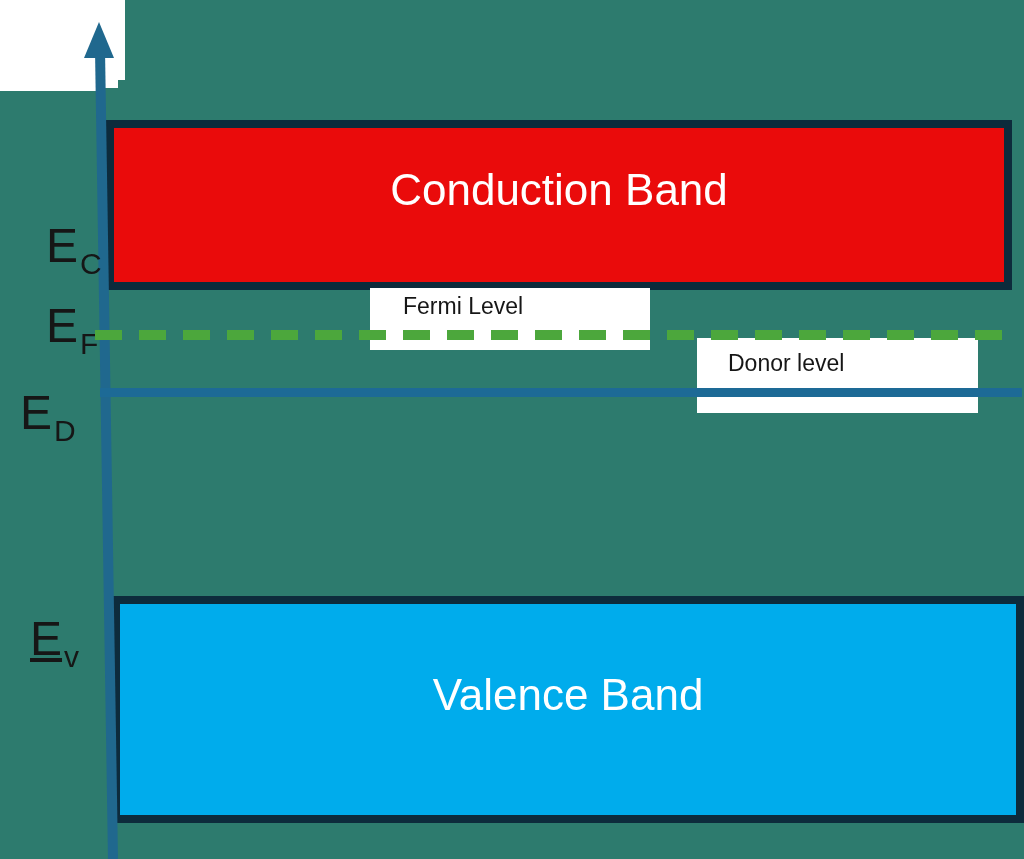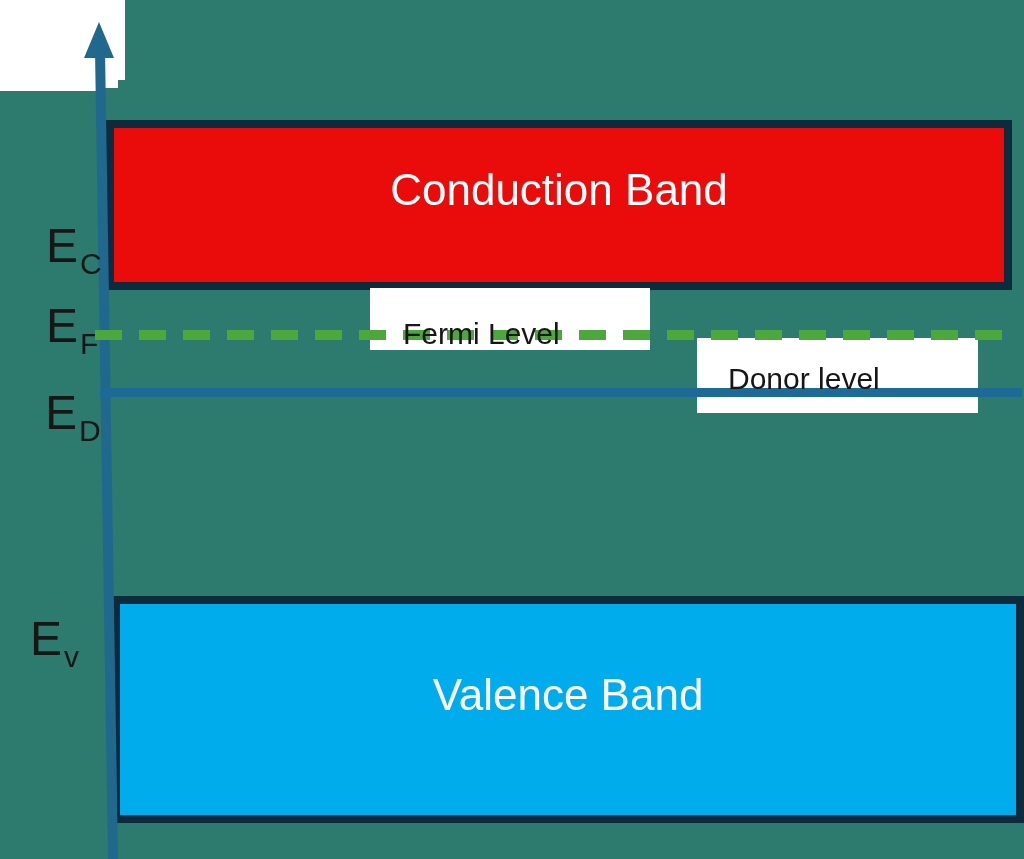--- a/index.html
+++ b/index.html
@@ -46,22 +46,22 @@
     line-height:1.0;
     white-space:nowrap;
   }
   .elabel .sub{
     font-size:30px;
     vertical-align:-12px;
     margin-left:2px;
   }
   .lbl-ec{left:46px; top:222px;}
   .lbl-ef{left:46px; top:302px;}
-  .lbl-ed{left:45px; top:389px;}
-  .lbl-ev{left:30px; top:615px;}
+  .lbl-ed{left:20px; top:389px;}
+  .lbl-ev{left:30px; top:615px;text-decoration:underline;}
 
   .band{
     position:absolute;
     box-sizing:border-box;
     border:8px solid var(--band-border);
     display:flex;
     align-items:center;
     justify-content:center;
     color:var(--text-light);
     font-size:44px;
@@ -81,27 +81,26 @@
   .axis-svg{
     position:absolute;
     left:0; top:0;
     width:1024px; height:859px;
     pointer-events:none;
   }
 
   .line-label{
     position:absolute;
     color:var(--text-dark);
-    font-size:30px;
+    font-size:23px;
     line-height:1.0;
     white-space:nowrap;
-    margin-top:24px;
   }
   .txt-fermi{left:403px; top:295px;}
-  .txt-donor{left:728px; top:340px;}
+  .txt-donor{left:728px; top:352px;}
 
   .fermi-line{
     position:absolute;
     left:95px; top:330px;
     width:921px; height:10px;
     background:repeating-linear-gradient(to right,
       var(--fermi-green) 0 27px,
       transparent 27px 44px);
   }
   .donor-line{

